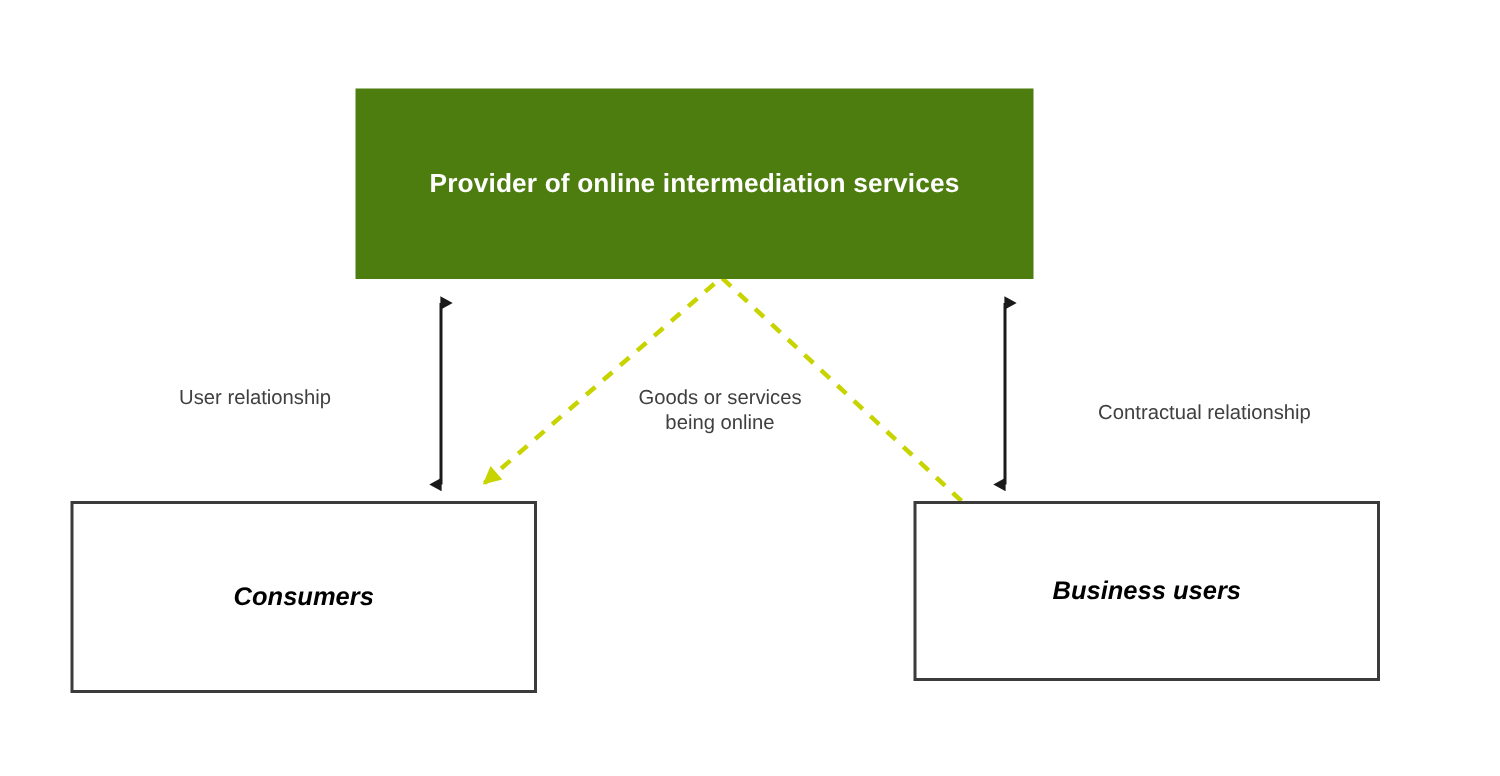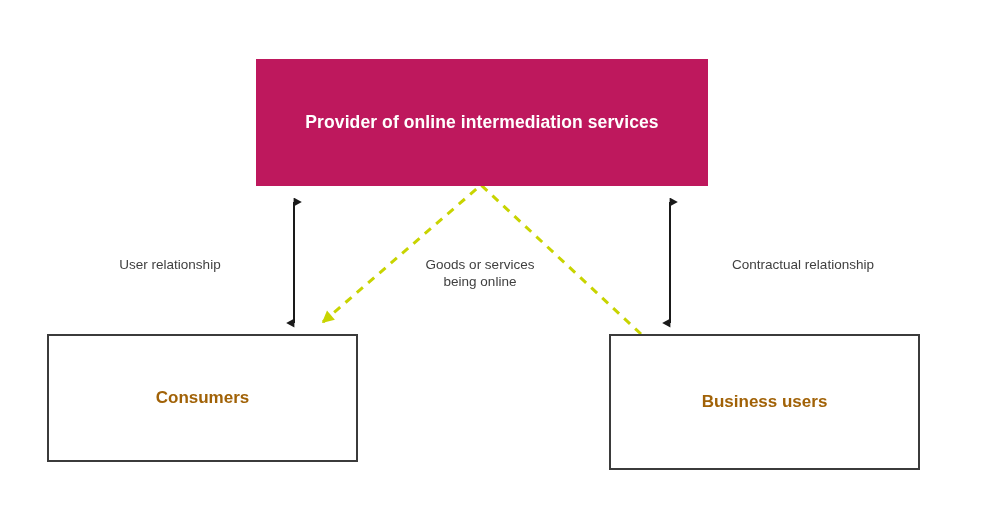--- a/index.html
+++ b/index.html
@@ -33,69 +33,70 @@
     display: flex;
     align-items: center;
     justify-content: center;
     text-align: center;
   }
   .node-box .node-label {
     font-weight: bold;
     line-height: 1.25;
   }
   #provider-box {
-    left: 256px;
+    left: 237px;
     top: 59px;
     width: 452px;
     height: 127px;
-    background: #be185d;
+    background: #4d7c0f;
     border: none;
   }
   #provider-box .node-label {
     color: #ffffff;
     font-size: 17.5px;
     letter-spacing: 0.1px;
   }
   #consumers-box {
     left: 47px;
     top: 334px;
     width: 311px;
     height: 128px;
     background: #ffffff;
     border: 2px solid #3b3b3b;
   }
   #business-users-box {
     left: 609px;
     top: 334px;
     width: 311px;
-    height: 136px;
+    height: 120px;
     background: #ffffff;
     border: 2px solid #3b3b3b;
   }
   #consumers-box .node-label,
   #business-users-box .node-label {
-    color: #a16207;
+    color: #000000;
     font-size: 17px;
+    font-style: italic;
   }
   .edge-label {
     position: absolute;
     text-align: center;
     font-size: 13.5px;
     line-height: 1.28;
     color: #404040;
     white-space: pre-line;
   }
   #user-relationship-label {
     left: 60px;
     top: 256px;
     width: 220px;
   }
   #contractual-relationship-label {
     left: 683px;
-    top: 256px;
+    top: 266px;
     width: 240px;
   }
   #goods-services-label {
     left: 385px;
     top: 256px;
     width: 190px;
   }
 </style>
 </head>
 <body>

